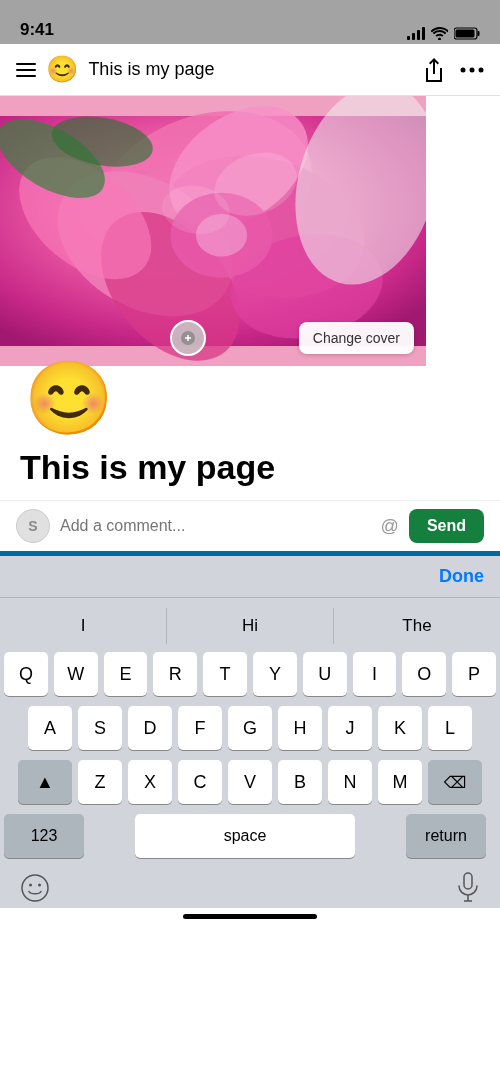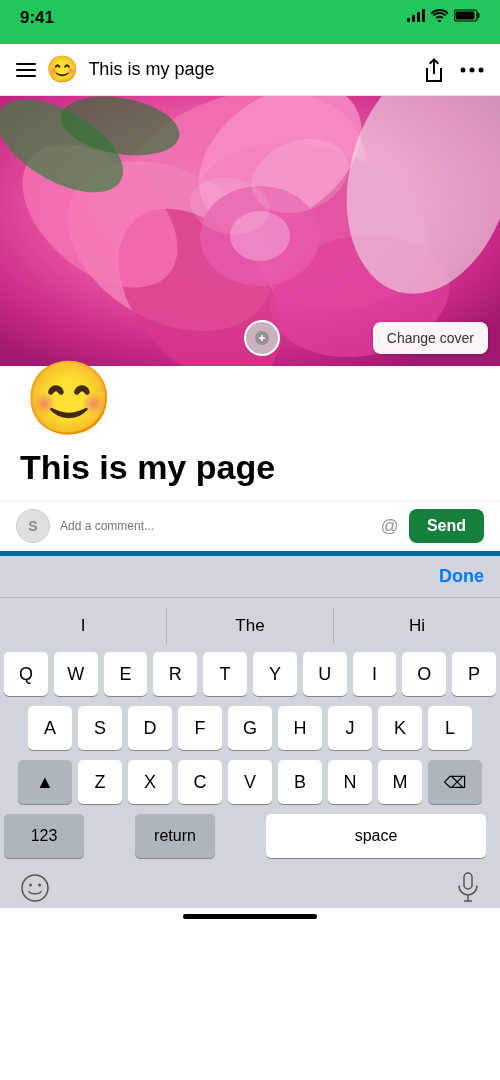--- a/index.html
+++ b/index.html
@@ -11,24 +11,24 @@
       overflow: hidden;
       font-family: -apple-system, "Helvetica Neue", Arial, sans-serif;
       background: #fff;
       position: relative;
     }
 
     
     .status-bar {
       display: flex;
       justify-content: space-between;
-      align-items: flex-start;
+      align-items: flex-end;
       padding: 8px 20px 4px 20px;
       height: 44px;
-      background: #22c55e;
+      background: #a3a3a3;
     }
     .status-time {
       font-size: 17px;
       font-weight: 600;
       color: #000;
     }
     .status-icons {
       display: flex;
       align-items: center;
       gap: 6px;
@@ -70,21 +70,21 @@
       display: flex;
       align-items: center;
       gap: 14px;
     }
     .hamburger-icon { display: flex; flex-direction: column; gap: 4px; }
     .hamburger-icon span { display: block; width: 20px; height: 2px; background: #000; border-radius: 2px; }
 
     
     .cover-container {
       position: relative;
-      width: 500px;
+      width: 426px;
       height: 270px;
       overflow: hidden;
       background: #f0a0c0;
     }
 
     .change-cover-btn {
       position: absolute;
       right: 12px;
       bottom: 12px;
       background: rgba(255,255,255,0.95);
@@ -153,21 +153,21 @@
       font-size: 14px;
       font-weight: 700;
       color: #888;
       flex-shrink: 0;
       border: 1.5px solid #ccc;
     }
     .comment-input {
       flex: 1;
       border: none;
       outline: none;
-      font-size: 12px;
+      font-size: 16px;
       color: #999;
       background: transparent;
     }
     .at-icon {
       color: #999;
       font-size: 18px;
     }
     .send-btn {
       background: #15803d;
       color: #fff;
@@ -404,22 +404,22 @@
 </div>
 
 <div class="done-bar">
   <button class="done-btn">Done</button>
 </div>
 
 <div class="keyboard">
 
   <div class="predictive-row">
     <div class="predictive-item">I</div>
+    <div class="predictive-item">Hi</div>
     <div class="predictive-item">The</div>
-    <div class="predictive-item">Hi</div>
   </div>
 
   <div class="key-row">
     <div class="key">Q</div>
     <div class="key">W</div>
     <div class="key">E</div>
     <div class="key">R</div>
     <div class="key">T</div>
     <div class="key">Y</div>
     <div class="key">U</div>
@@ -447,22 +447,22 @@
     <div class="key">C</div>
     <div class="key">V</div>
     <div class="key">B</div>
     <div class="key">N</div>
     <div class="key">M</div>
     <div class="key dark backspace-key" style="font-size:16px;">⌫</div>
   </div>
 
   <div class="keyboard-bottom-row">
     <div class="key dark wide">123</div>
+    <div class="key space-key">space</div>
     <div class="key dark wide">return</div>
-    <div class="key space-key">space</div>
   </div>
 
   <div class="bottom-icons-row">
     <svg width="30" height="30" viewBox="0 0 30 30">
       <circle cx="15" cy="15" r="13" fill="none" stroke="#555" stroke-width="1.5"></circle>
       <circle cx="10.5" cy="12" r="1.5" fill="#555"></circle>
       <circle cx="19.5" cy="12" r="1.5" fill="#555"></circle>
       <path d="M9 18.5c1.5 3 10.5 3 12 0" fill="none" stroke="#555" stroke-width="1.5" stroke-linecap="round"></path>
     </svg>
     <svg width="24" height="32" viewBox="0 0 24 32">

